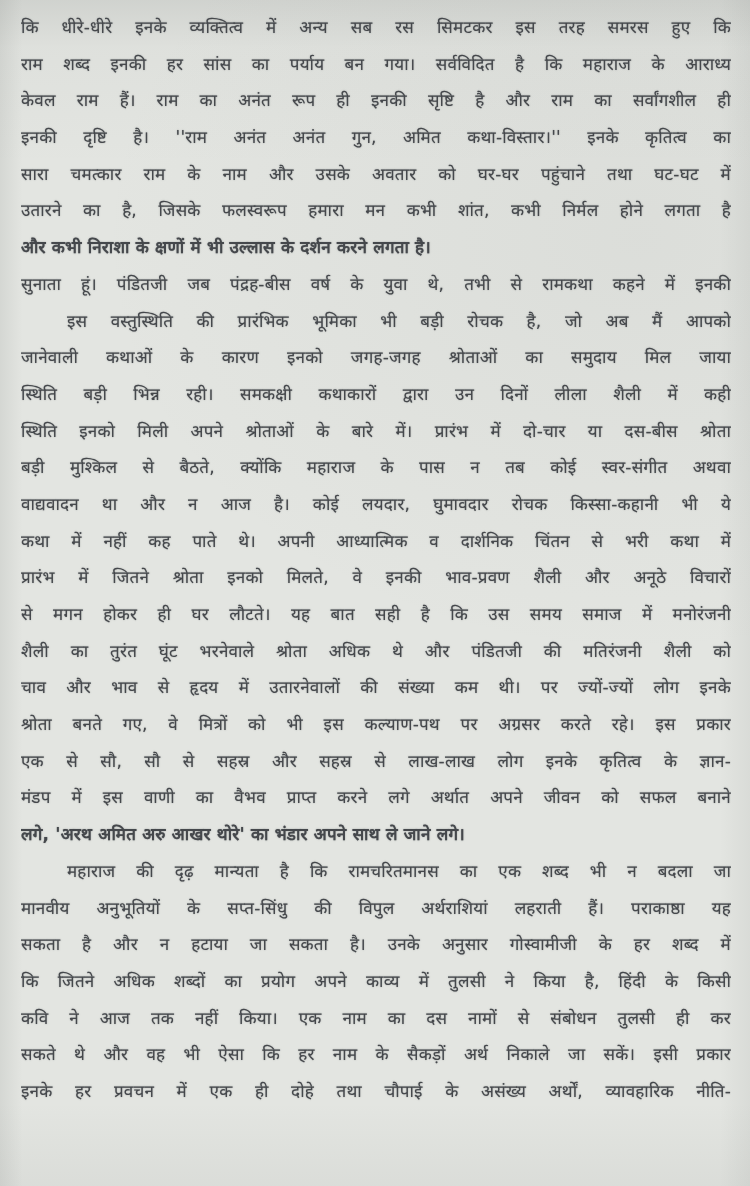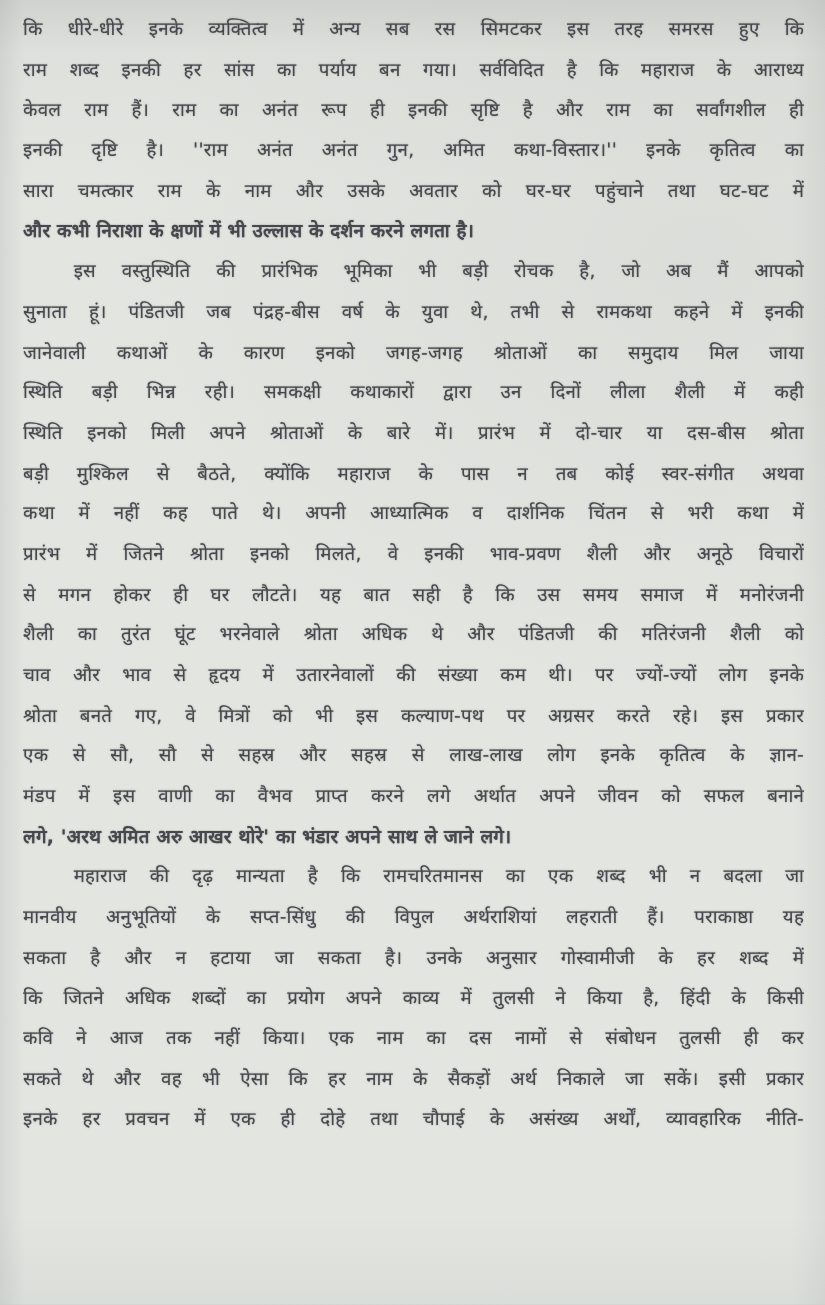--- a/index.html
+++ b/index.html
@@ -50,29 +50,31 @@
 <body>
 
 <div class="page">
   <div class="text-block" id="text-block" style="color: rgb(69, 72, 76);">
       <div class="para">
         <div class="line">कि धीरे-धीरे इनके व्यक्तित्व में अन्य सब रस सिमटकर इस तरह समरस हुए कि</div>
         <div class="line">राम शब्द इनकी हर सांस का पर्याय बन गया। सर्वविदित है कि महाराज के आराध्य</div>
         <div class="line">केवल राम हैं। राम का अनंत रूप ही इनकी सृष्टि है और राम का सर्वांगशील ही</div>
         <div class="line">इनकी दृष्टि है। ''राम अनंत अनंत गुन, अमित कथा-विस्तार।'' इनके कृतित्व का</div>
         <div class="line">सारा चमत्कार राम के नाम और उसके अवतार को घर-घर पहुंचाने तथा घट-घट में</div>
+        <div class="line">उतारने का है, जिसके फलस्वरूप हमारा मन कभी शांत, कभी निर्मल होने लगता है</div>
         <div class="line flush">और कभी निराशा के क्षणों में भी उल्लास के दर्शन करने लगता है।</div>
       </div>
       <div class="para">
+        <div class="line">सुनाता हूं। पंडितजी जब पंद्रह-बीस वर्ष के युवा थे, तभी से रामकथा कहने में इनकी</div>
         <div class="line indent">इस वस्तुस्थिति की प्रारंभिक भूमिका भी बड़ी रोचक है, जो अब मैं आपको</div>
-        <div class="line">सुनाता हूं। पंडितजी जब पंद्रह-बीस वर्ष के युवा थे, तभी से रामकथा कहने में इनकी</div>
         <div class="line">जानेवाली कथाओं के कारण इनको जगह-जगह श्रोताओं का समुदाय मिल जाया</div>
         <div class="line">स्थिति बड़ी भिन्न रही। समकक्षी कथाकारों द्वारा उन दिनों लीला शैली में कही</div>
         <div class="line">स्थिति इनको मिली अपने श्रोताओं के बारे में। प्रारंभ में दो-चार या दस-बीस श्रोता</div>
         <div class="line">बड़ी मुश्किल से बैठते, क्योंकि महाराज के पास न तब कोई स्वर-संगीत अथवा</div>
+        <div class="line">वाद्यवादन था और न आज है। कोई लयदार, घुमावदार रोचक किस्सा-कहानी भी ये</div>
         <div class="line">कथा में नहीं कह पाते थे। अपनी आध्यात्मिक व दार्शनिक चिंतन से भरी कथा में</div>
         <div class="line">प्रारंभ में जितने श्रोता इनको मिलते, वे इनकी भाव-प्रवण शैली और अनूठे विचारों</div>
         <div class="line">से मगन होकर ही घर लौटते। यह बात सही है कि उस समय समाज में मनोरंजनी</div>
         <div class="line">शैली का तुरंत घूंट भरनेवाले श्रोता अधिक थे और पंडितजी की मतिरंजनी शैली को</div>
         <div class="line">चाव और भाव से हृदय में उतारनेवालों की संख्या कम थी। पर ज्यों-ज्यों लोग इनके</div>
         <div class="line">श्रोता बनते गए, वे मित्रों को भी इस कल्याण-पथ पर अग्रसर करते रहे। इस प्रकार</div>
         <div class="line">एक से सौ, सौ से सहस्र और सहस्र से लाख-लाख लोग इनके कृतित्व के ज्ञान-</div>
         <div class="line">मंडप में इस वाणी का वैभव प्राप्त करने लगे अर्थात अपने जीवन को सफल बनाने</div>
         <div class="line flush">लगे, 'अरथ अमित अरु आखर थोरे' का भंडार अपने साथ ले जाने लगे।</div>
       </div>

